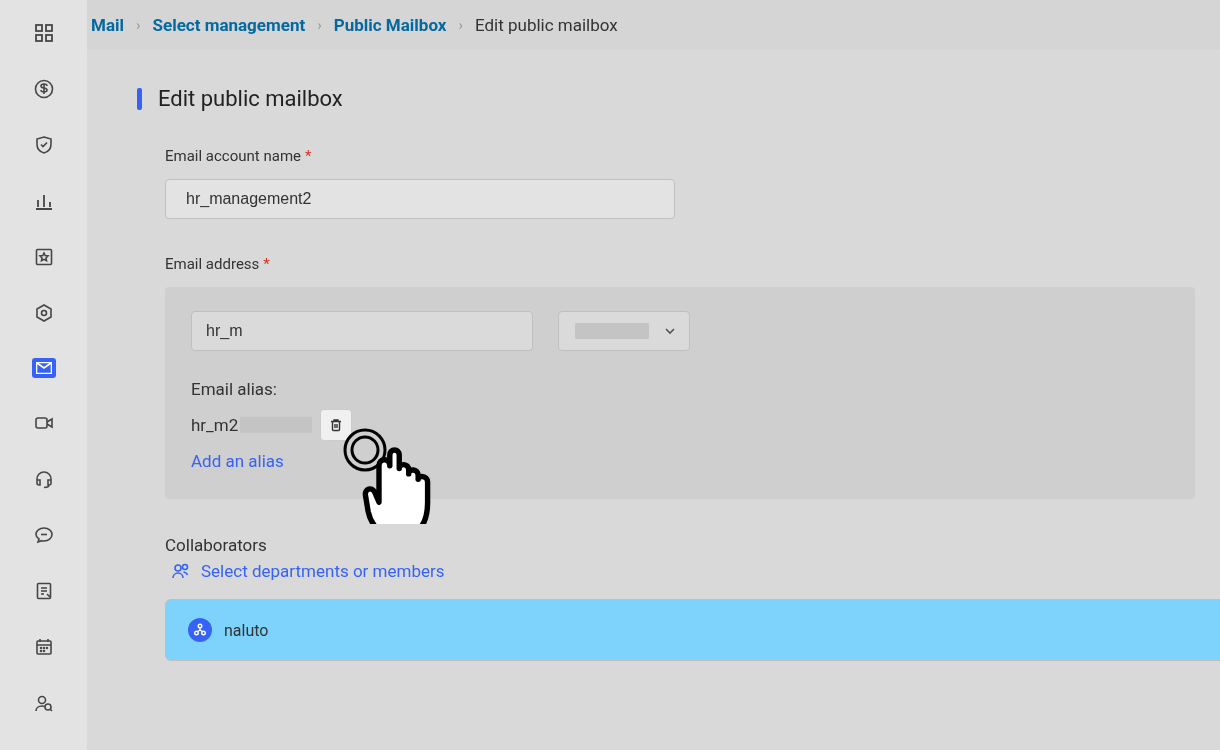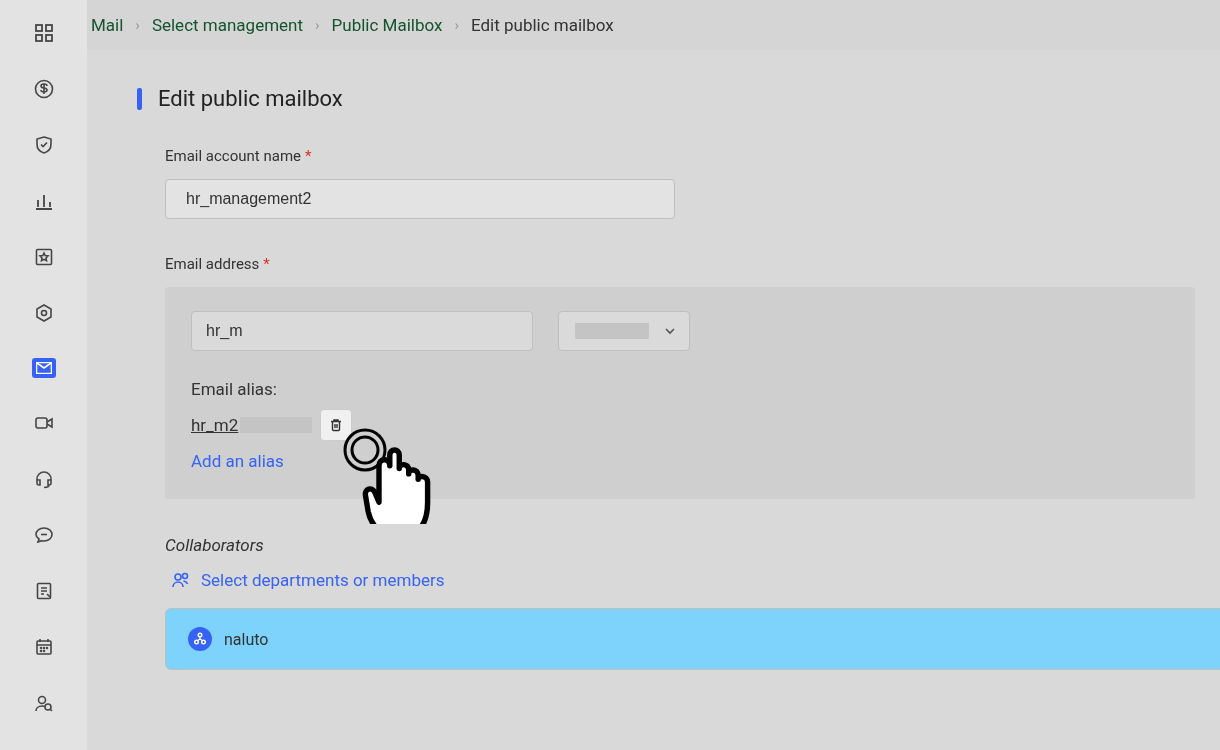--- a/index.html
+++ b/index.html
@@ -47,21 +47,21 @@
       right: 0;
       height: 50px;
       background: #d5d5d5;
       display: flex;
       align-items: center;
       padding-left: 4px;
       gap: 10px;
       font-size: 17px;
       color: #555;
     }
-    .topbar a { color: #14532d; text-decoration: none; }
+    .topbar a { color: #0369a1; text-decoration: none; font-weight: bold; }
     .topbar .chevron { color: #999; font-size: 15px; margin: 0 2px; }
     .topbar .current { color: #333; }
     .main {
       position: absolute;
       left: 87px;
       top: 50px;
       right: 0;
       bottom: 0;
       background: #d9d9d9;
       padding: 36px 40px 20px 50px;
@@ -138,21 +138,20 @@
       border-radius: 1px;
     }
     .alias-label { font-size: 17px; color: #333; margin-bottom: 10px; }
     .alias-row {
       display: flex;
       align-items: center;
       font-size: 17px;
       color: #333;
       margin-bottom: 10px;
       position: relative;
-      text-decoration: underline;
     }
     .alias-blur {
       display: inline-block;
       width: 72px;
       height: 16px;
       background: #c4c4c4;
       border-radius: 1px;
       margin-left: 2px;
     }
     .delete-btn {
@@ -166,21 +165,21 @@
       justify-content: center;
       margin-left: 8px;
       cursor: pointer;
     }
     .add-alias {
       color: #3663f5;
       font-size: 17px;
       cursor: pointer;
       margin-top: 6px;
     }
-    .collab-label { font-size: 17px; color: #333; margin-left: 28px; margin-bottom: 15px; font-style: italic; }
+    .collab-label { font-size: 17px; color: #333; margin-left: 28px; margin-bottom: 6px; }
     .select-row {
       display: flex;
       align-items: center;
       gap: 10px;
       margin-left: 34px;
       color: #3663f5;
       font-size: 17px;
       cursor: pointer;
       margin-bottom: 18px;
     }

